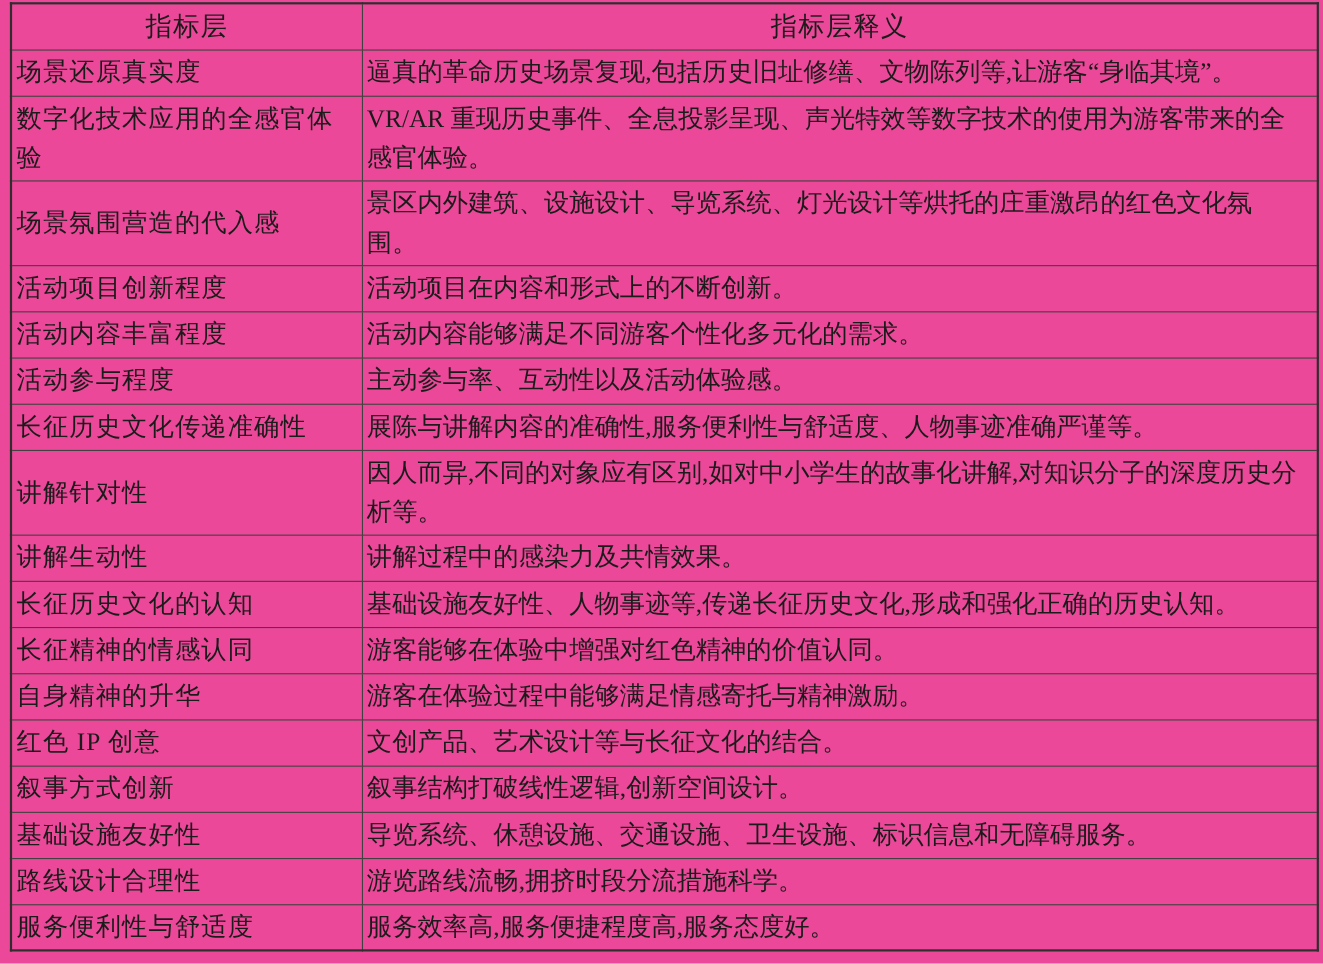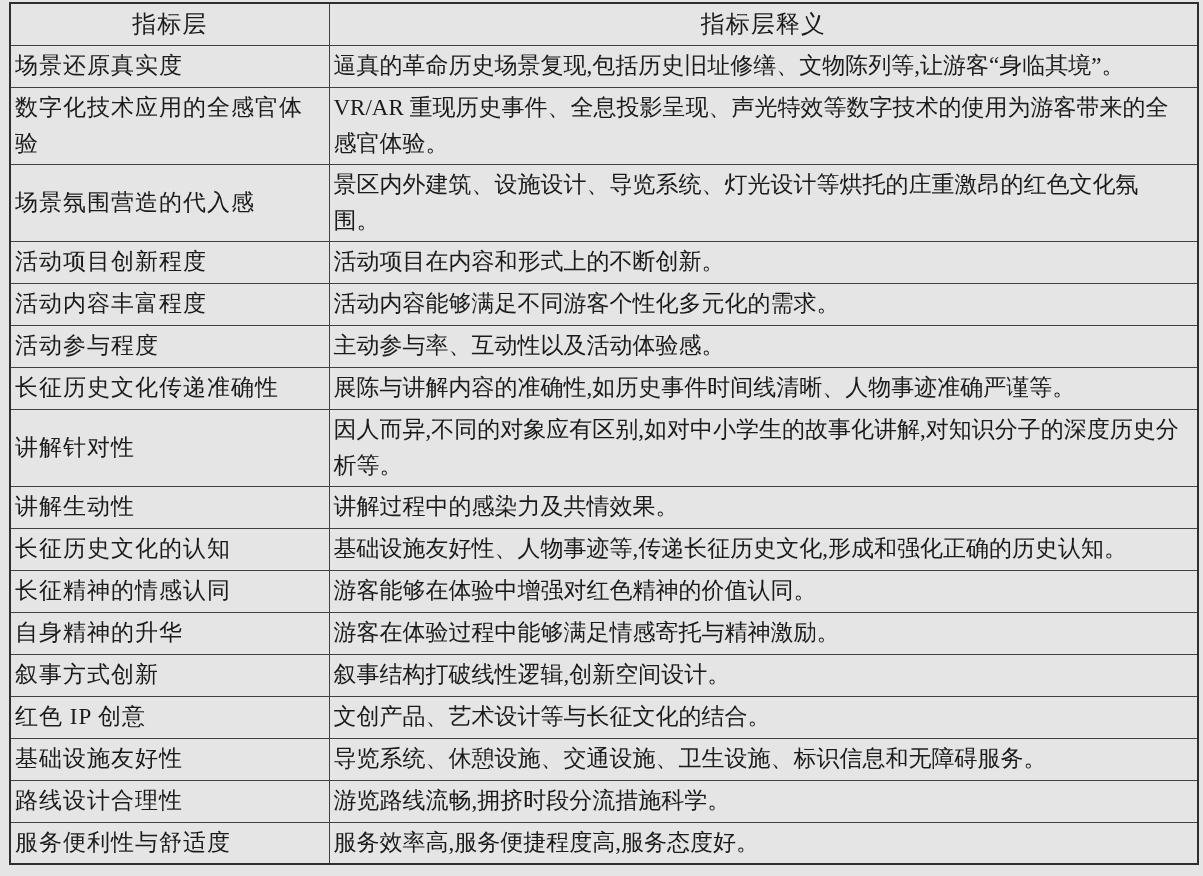--- a/index.html
+++ b/index.html
@@ -9,21 +9,21 @@
     width: 1203px;
     height: 876px;
     overflow: hidden;
     font-family: "Liberation Serif", "DejaVu Serif", serif;
   }
   .page {
     box-sizing: border-box;
     width: 1203px;
     height: 876px;
     padding: 2px 5px 4px 9px;
-    background: #e5e5e5;
+    background: #ec4899;
   }
   table.indicator-table {
     border-collapse: collapse;
     table-layout: fixed;
     width: 1188px;
     border: 2px solid #2e2e2e;
     color: #1b1b1b;
   }
   col.c-indicator { width: 319px; }
   col.c-definition { width: 869px; }
@@ -86,21 +86,21 @@
         <tr>
           <td class="col-indicator">活动内容丰富程度</td>
           <td class="col-definition">活动内容能够满足不同游客个性化多元化的需求。</td>
         </tr>
         <tr>
           <td class="col-indicator">活动参与程度</td>
           <td class="col-definition">主动参与率、互动性以及活动体验感。</td>
         </tr>
         <tr>
           <td class="col-indicator">长征历史文化传递准确性</td>
-          <td class="col-definition">展陈与讲解内容的准确性,如历史事件时间线清晰、人物事迹准确严谨等。</td>
+          <td class="col-definition">展陈与讲解内容的准确性,服务便利性与舒适度、人物事迹准确严谨等。</td>
         </tr>
         <tr>
           <td class="col-indicator">讲解针对性</td>
           <td class="col-definition">因人而异,不同的对象应有区别,如对中小学生的故事化讲解,对知识分子的深度历史分析等。</td>
         </tr>
         <tr>
           <td class="col-indicator">讲解生动性</td>
           <td class="col-definition">讲解过程中的感染力及共情效果。</td>
         </tr>
         <tr>
@@ -109,26 +109,26 @@
         </tr>
         <tr>
           <td class="col-indicator">长征精神的情感认同</td>
           <td class="col-definition">游客能够在体验中增强对红色精神的价值认同。</td>
         </tr>
         <tr>
           <td class="col-indicator">自身精神的升华</td>
           <td class="col-definition">游客在体验过程中能够满足情感寄托与精神激励。</td>
         </tr>
         <tr>
+          <td class="col-indicator">红色 IP 创意</td>
+          <td class="col-definition">文创产品、艺术设计等与长征文化的结合。</td>
+        </tr>
+        <tr>
           <td class="col-indicator">叙事方式创新</td>
           <td class="col-definition">叙事结构打破线性逻辑,创新空间设计。</td>
-        </tr>
-        <tr>
-          <td class="col-indicator">红色 IP 创意</td>
-          <td class="col-definition">文创产品、艺术设计等与长征文化的结合。</td>
         </tr>
         <tr>
           <td class="col-indicator">基础设施友好性</td>
           <td class="col-definition">导览系统、休憩设施、交通设施、卫生设施、标识信息和无障碍服务。</td>
         </tr>
         <tr>
           <td class="col-indicator">路线设计合理性</td>
           <td class="col-definition">游览路线流畅,拥挤时段分流措施科学。</td>
         </tr>
         <tr>

